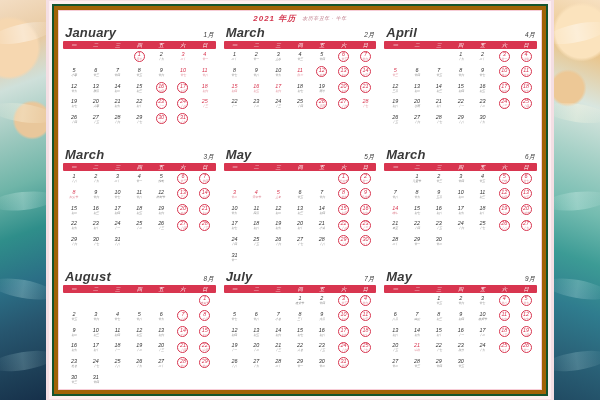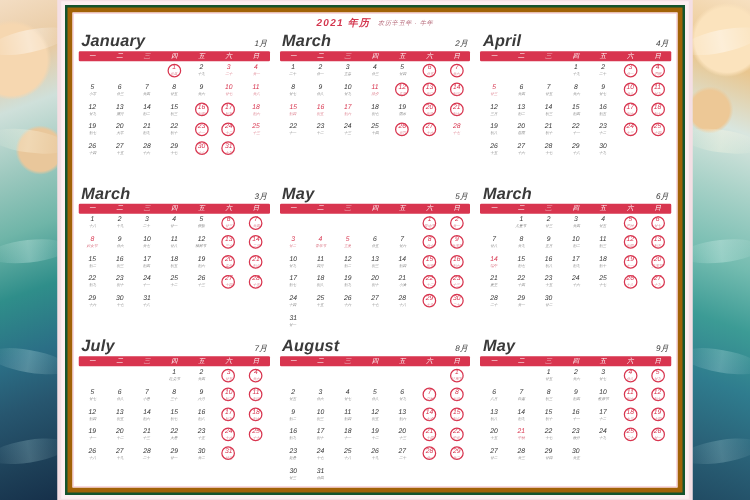--- a/index.html
+++ b/index.html
@@ -1336,22 +1336,22 @@
                 </div>
                 <div class="cell">
                   <div class="num"></div>
                   <div class="lun"></div>
                 </div>
               </div>
             </div>
           </div>
           <div class="month">
             <div class="m-head">
-              <span class="m-name">July</span>
-              <span class="m-cn">7月</span>
+              <span class="m-name">August</span>
+              <span class="m-cn">8月</span>
             </div>
             <div class="dow">
               <span>一</span>
               <span>二</span>
               <span>三</span>
               <span>四</span>
               <span>五</span>
               <span>六</span>
               <span>日</span>
             </div>
@@ -1363,164 +1363,164 @@
                 </div>
                 <div class="cell">
                   <div class="num"></div>
                   <div class="lun"></div>
                 </div>
                 <div class="cell">
                   <div class="num"></div>
                   <div class="lun"></div>
                 </div>
                 <div class="cell">
+                  <div class="num"></div>
+                  <div class="lun"></div>
+                </div>
+                <div class="cell">
+                  <div class="num"></div>
+                  <div class="lun"></div>
+                </div>
+                <div class="cell">
+                  <div class="num"></div>
+                  <div class="lun"></div>
+                </div>
+                <div class="cell red circle">
                   <div class="num">1</div>
-                  <div class="lun">建党节</div>
-                </div>
+                  <div class="lun">建军节</div>
+                </div>
+              </div>
+              <div class="wk">
                 <div class="cell">
                   <div class="num">2</div>
+                  <div class="lun">廿五</div>
+                </div>
+                <div class="cell">
+                  <div class="num">3</div>
+                  <div class="lun">廿六</div>
+                </div>
+                <div class="cell">
+                  <div class="num">4</div>
+                  <div class="lun">廿七</div>
+                </div>
+                <div class="cell">
+                  <div class="num">5</div>
+                  <div class="lun">廿八</div>
+                </div>
+                <div class="cell">
+                  <div class="num">6</div>
+                  <div class="lun">廿九</div>
+                </div>
+                <div class="cell red circle">
+                  <div class="num">7</div>
+                  <div class="lun">立秋</div>
+                </div>
+                <div class="cell red circle">
+                  <div class="num">8</div>
+                  <div class="lun">七月</div>
+                </div>
+              </div>
+              <div class="wk">
+                <div class="cell">
+                  <div class="num">9</div>
+                  <div class="lun">初二</div>
+                </div>
+                <div class="cell">
+                  <div class="num">10</div>
+                  <div class="lun">初三</div>
+                </div>
+                <div class="cell">
+                  <div class="num">11</div>
+                  <div class="lun">初四</div>
+                </div>
+                <div class="cell">
+                  <div class="num">12</div>
+                  <div class="lun">初五</div>
+                </div>
+                <div class="cell">
+                  <div class="num">13</div>
+                  <div class="lun">初六</div>
+                </div>
+                <div class="cell red circle">
+                  <div class="num">14</div>
+                  <div class="lun">七夕</div>
+                </div>
+                <div class="cell red circle">
+                  <div class="num">15</div>
+                  <div class="lun">初八</div>
+                </div>
+              </div>
+              <div class="wk">
+                <div class="cell">
+                  <div class="num">16</div>
+                  <div class="lun">初九</div>
+                </div>
+                <div class="cell">
+                  <div class="num">17</div>
+                  <div class="lun">初十</div>
+                </div>
+                <div class="cell">
+                  <div class="num">18</div>
+                  <div class="lun">十一</div>
+                </div>
+                <div class="cell">
+                  <div class="num">19</div>
+                  <div class="lun">十二</div>
+                </div>
+                <div class="cell">
+                  <div class="num">20</div>
+                  <div class="lun">十三</div>
+                </div>
+                <div class="cell red circle">
+                  <div class="num">21</div>
+                  <div class="lun">十四</div>
+                </div>
+                <div class="cell red circle">
+                  <div class="num">22</div>
+                  <div class="lun">中元</div>
+                </div>
+              </div>
+              <div class="wk">
+                <div class="cell">
+                  <div class="num">23</div>
+                  <div class="lun">处暑</div>
+                </div>
+                <div class="cell">
+                  <div class="num">24</div>
+                  <div class="lun">十七</div>
+                </div>
+                <div class="cell">
+                  <div class="num">25</div>
+                  <div class="lun">十八</div>
+                </div>
+                <div class="cell">
+                  <div class="num">26</div>
+                  <div class="lun">十九</div>
+                </div>
+                <div class="cell">
+                  <div class="num">27</div>
+                  <div class="lun">二十</div>
+                </div>
+                <div class="cell red circle">
+                  <div class="num">28</div>
+                  <div class="lun">廿一</div>
+                </div>
+                <div class="cell red circle">
+                  <div class="num">29</div>
+                  <div class="lun">廿二</div>
+                </div>
+              </div>
+              <div class="wk">
+                <div class="cell">
+                  <div class="num">30</div>
+                  <div class="lun">廿三</div>
+                </div>
+                <div class="cell">
+                  <div class="num">31</div>
                   <div class="lun">廿四</div>
-                </div>
-                <div class="cell red circle">
-                  <div class="num">3</div>
-                  <div class="lun">廿五</div>
-                </div>
-                <div class="cell red circle">
-                  <div class="num">4</div>
-                  <div class="lun">廿六</div>
-                </div>
-              </div>
-              <div class="wk">
-                <div class="cell">
-                  <div class="num">5</div>
-                  <div class="lun">廿七</div>
-                </div>
-                <div class="cell">
-                  <div class="num">6</div>
-                  <div class="lun">廿八</div>
-                </div>
-                <div class="cell">
-                  <div class="num">7</div>
-                  <div class="lun">小暑</div>
-                </div>
-                <div class="cell">
-                  <div class="num">8</div>
-                  <div class="lun">三十</div>
-                </div>
-                <div class="cell">
-                  <div class="num">9</div>
-                  <div class="lun">六月</div>
-                </div>
-                <div class="cell red circle">
-                  <div class="num">10</div>
-                  <div class="lun">初二</div>
-                </div>
-                <div class="cell red circle">
-                  <div class="num">11</div>
-                  <div class="lun">初三</div>
-                </div>
-              </div>
-              <div class="wk">
-                <div class="cell">
-                  <div class="num">12</div>
-                  <div class="lun">初四</div>
-                </div>
-                <div class="cell">
-                  <div class="num">13</div>
-                  <div class="lun">初五</div>
-                </div>
-                <div class="cell">
-                  <div class="num">14</div>
-                  <div class="lun">初六</div>
-                </div>
-                <div class="cell">
-                  <div class="num">15</div>
-                  <div class="lun">初七</div>
-                </div>
-                <div class="cell">
-                  <div class="num">16</div>
-                  <div class="lun">初八</div>
-                </div>
-                <div class="cell red circle">
-                  <div class="num">17</div>
-                  <div class="lun">初九</div>
-                </div>
-                <div class="cell red circle">
-                  <div class="num">18</div>
-                  <div class="lun">初十</div>
-                </div>
-              </div>
-              <div class="wk">
-                <div class="cell">
-                  <div class="num">19</div>
-                  <div class="lun">十一</div>
-                </div>
-                <div class="cell">
-                  <div class="num">20</div>
-                  <div class="lun">十二</div>
-                </div>
-                <div class="cell">
-                  <div class="num">21</div>
-                  <div class="lun">十三</div>
-                </div>
-                <div class="cell">
-                  <div class="num">22</div>
-                  <div class="lun">大暑</div>
-                </div>
-                <div class="cell">
-                  <div class="num">23</div>
-                  <div class="lun">十五</div>
-                </div>
-                <div class="cell red circle">
-                  <div class="num">24</div>
-                  <div class="lun">十六</div>
-                </div>
-                <div class="cell red circle">
-                  <div class="num">25</div>
-                  <div class="lun">十七</div>
-                </div>
-              </div>
-              <div class="wk">
-                <div class="cell">
-                  <div class="num">26</div>
-                  <div class="lun">十八</div>
-                </div>
-                <div class="cell">
-                  <div class="num">27</div>
-                  <div class="lun">十九</div>
-                </div>
-                <div class="cell">
-                  <div class="num">28</div>
-                  <div class="lun">二十</div>
-                </div>
-                <div class="cell">
-                  <div class="num">29</div>
-                  <div class="lun">廿一</div>
-                </div>
-                <div class="cell">
-                  <div class="num">30</div>
-                  <div class="lun">廿二</div>
-                </div>
-                <div class="cell red circle">
-                  <div class="num">31</div>
-                  <div class="lun">廿三</div>
-                </div>
-                <div class="cell">
-                  <div class="num"></div>
-                  <div class="lun"></div>
-                </div>
-              </div>
-              <div class="wk">
-                <div class="cell">
-                  <div class="num"></div>
-                  <div class="lun"></div>
-                </div>
-                <div class="cell">
-                  <div class="num"></div>
-                  <div class="lun"></div>
                 </div>
                 <div class="cell">
                   <div class="num"></div>
                   <div class="lun"></div>
                 </div>
                 <div class="cell">
                   <div class="num"></div>
                   <div class="lun"></div>
                 </div>
                 <div class="cell">
@@ -1533,22 +1533,22 @@
                 </div>
                 <div class="cell">
                   <div class="num"></div>
                   <div class="lun"></div>
                 </div>
               </div>
             </div>
           </div>
           <div class="month">
             <div class="m-head">
-              <span class="m-name">August</span>
-              <span class="m-cn">8月</span>
+              <span class="m-name">July</span>
+              <span class="m-cn">7月</span>
             </div>
             <div class="dow">
               <span>一</span>
               <span>二</span>
               <span>三</span>
               <span>四</span>
               <span>五</span>
               <span>六</span>
               <span>日</span>
             </div>
@@ -1560,164 +1560,164 @@
                 </div>
                 <div class="cell">
                   <div class="num"></div>
                   <div class="lun"></div>
                 </div>
                 <div class="cell">
                   <div class="num"></div>
                   <div class="lun"></div>
                 </div>
                 <div class="cell">
-                  <div class="num"></div>
-                  <div class="lun"></div>
-                </div>
-                <div class="cell">
-                  <div class="num"></div>
-                  <div class="lun"></div>
-                </div>
-                <div class="cell">
-                  <div class="num"></div>
-                  <div class="lun"></div>
-                </div>
-                <div class="cell red circle">
                   <div class="num">1</div>
-                  <div class="lun">建军节</div>
-                </div>
-              </div>
-              <div class="wk">
+                  <div class="lun">建党节</div>
+                </div>
                 <div class="cell">
                   <div class="num">2</div>
+                  <div class="lun">廿四</div>
+                </div>
+                <div class="cell red circle">
+                  <div class="num">3</div>
                   <div class="lun">廿五</div>
                 </div>
-                <div class="cell">
-                  <div class="num">3</div>
+                <div class="cell red circle">
+                  <div class="num">4</div>
                   <div class="lun">廿六</div>
                 </div>
-                <div class="cell">
-                  <div class="num">4</div>
+              </div>
+              <div class="wk">
+                <div class="cell">
+                  <div class="num">5</div>
                   <div class="lun">廿七</div>
                 </div>
                 <div class="cell">
-                  <div class="num">5</div>
+                  <div class="num">6</div>
                   <div class="lun">廿八</div>
                 </div>
                 <div class="cell">
-                  <div class="num">6</div>
-                  <div class="lun">廿九</div>
-                </div>
-                <div class="cell red circle">
                   <div class="num">7</div>
-                  <div class="lun">立秋</div>
-                </div>
-                <div class="cell red circle">
+                  <div class="lun">小暑</div>
+                </div>
+                <div class="cell">
                   <div class="num">8</div>
-                  <div class="lun">七月</div>
-                </div>
-              </div>
-              <div class="wk">
+                  <div class="lun">三十</div>
+                </div>
                 <div class="cell">
                   <div class="num">9</div>
+                  <div class="lun">六月</div>
+                </div>
+                <div class="cell red circle">
+                  <div class="num">10</div>
                   <div class="lun">初二</div>
                 </div>
-                <div class="cell">
-                  <div class="num">10</div>
+                <div class="cell red circle">
+                  <div class="num">11</div>
                   <div class="lun">初三</div>
                 </div>
-                <div class="cell">
-                  <div class="num">11</div>
+              </div>
+              <div class="wk">
+                <div class="cell">
+                  <div class="num">12</div>
                   <div class="lun">初四</div>
                 </div>
                 <div class="cell">
-                  <div class="num">12</div>
+                  <div class="num">13</div>
                   <div class="lun">初五</div>
                 </div>
                 <div class="cell">
-                  <div class="num">13</div>
+                  <div class="num">14</div>
                   <div class="lun">初六</div>
                 </div>
-                <div class="cell red circle">
-                  <div class="num">14</div>
-                  <div class="lun">七夕</div>
-                </div>
-                <div class="cell red circle">
+                <div class="cell">
                   <div class="num">15</div>
+                  <div class="lun">初七</div>
+                </div>
+                <div class="cell">
+                  <div class="num">16</div>
                   <div class="lun">初八</div>
                 </div>
-              </div>
-              <div class="wk">
-                <div class="cell">
-                  <div class="num">16</div>
+                <div class="cell red circle">
+                  <div class="num">17</div>
                   <div class="lun">初九</div>
                 </div>
-                <div class="cell">
-                  <div class="num">17</div>
+                <div class="cell red circle">
+                  <div class="num">18</div>
                   <div class="lun">初十</div>
                 </div>
-                <div class="cell">
-                  <div class="num">18</div>
+              </div>
+              <div class="wk">
+                <div class="cell">
+                  <div class="num">19</div>
                   <div class="lun">十一</div>
                 </div>
                 <div class="cell">
-                  <div class="num">19</div>
+                  <div class="num">20</div>
                   <div class="lun">十二</div>
                 </div>
                 <div class="cell">
-                  <div class="num">20</div>
+                  <div class="num">21</div>
                   <div class="lun">十三</div>
                 </div>
-                <div class="cell red circle">
-                  <div class="num">21</div>
-                  <div class="lun">十四</div>
-                </div>
-                <div class="cell red circle">
+                <div class="cell">
                   <div class="num">22</div>
-                  <div class="lun">中元</div>
-                </div>
-              </div>
-              <div class="wk">
+                  <div class="lun">大暑</div>
+                </div>
                 <div class="cell">
                   <div class="num">23</div>
-                  <div class="lun">处暑</div>
-                </div>
-                <div class="cell">
+                  <div class="lun">十五</div>
+                </div>
+                <div class="cell red circle">
                   <div class="num">24</div>
+                  <div class="lun">十六</div>
+                </div>
+                <div class="cell red circle">
+                  <div class="num">25</div>
                   <div class="lun">十七</div>
                 </div>
-                <div class="cell">
-                  <div class="num">25</div>
+              </div>
+              <div class="wk">
+                <div class="cell">
+                  <div class="num">26</div>
                   <div class="lun">十八</div>
                 </div>
                 <div class="cell">
-                  <div class="num">26</div>
+                  <div class="num">27</div>
                   <div class="lun">十九</div>
                 </div>
                 <div class="cell">
-                  <div class="num">27</div>
+                  <div class="num">28</div>
                   <div class="lun">二十</div>
                 </div>
-                <div class="cell red circle">
-                  <div class="num">28</div>
+                <div class="cell">
+                  <div class="num">29</div>
                   <div class="lun">廿一</div>
                 </div>
-                <div class="cell red circle">
-                  <div class="num">29</div>
+                <div class="cell">
+                  <div class="num">30</div>
                   <div class="lun">廿二</div>
                 </div>
-              </div>
-              <div class="wk">
-                <div class="cell">
-                  <div class="num">30</div>
+                <div class="cell red circle">
+                  <div class="num">31</div>
                   <div class="lun">廿三</div>
                 </div>
                 <div class="cell">
-                  <div class="num">31</div>
-                  <div class="lun">廿四</div>
+                  <div class="num"></div>
+                  <div class="lun"></div>
+                </div>
+              </div>
+              <div class="wk">
+                <div class="cell">
+                  <div class="num"></div>
+                  <div class="lun"></div>
+                </div>
+                <div class="cell">
+                  <div class="num"></div>
+                  <div class="lun"></div>
                 </div>
                 <div class="cell">
                   <div class="num"></div>
                   <div class="lun"></div>
                 </div>
                 <div class="cell">
                   <div class="num"></div>
                   <div class="lun"></div>
                 </div>
                 <div class="cell">

